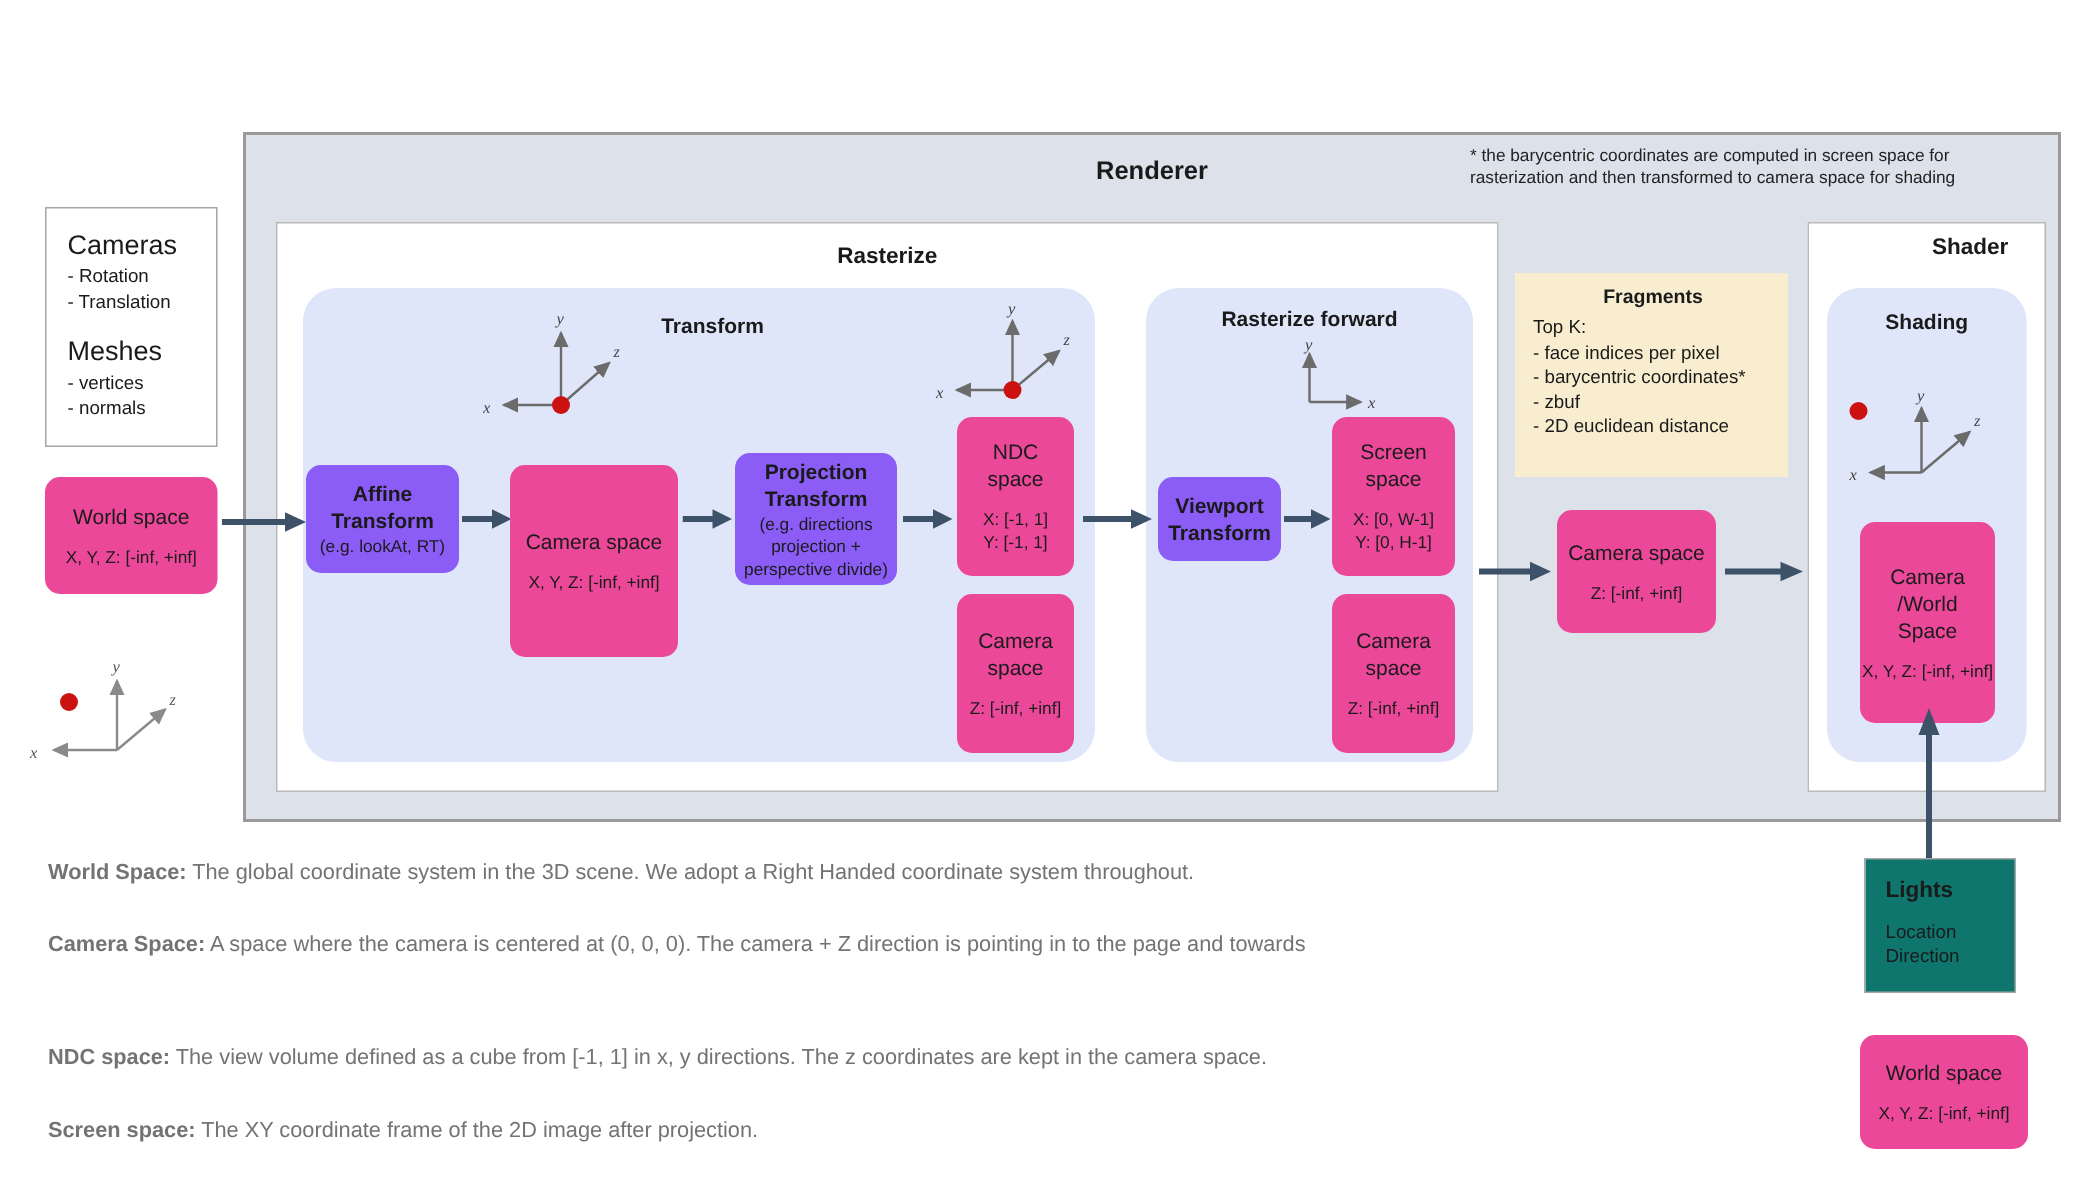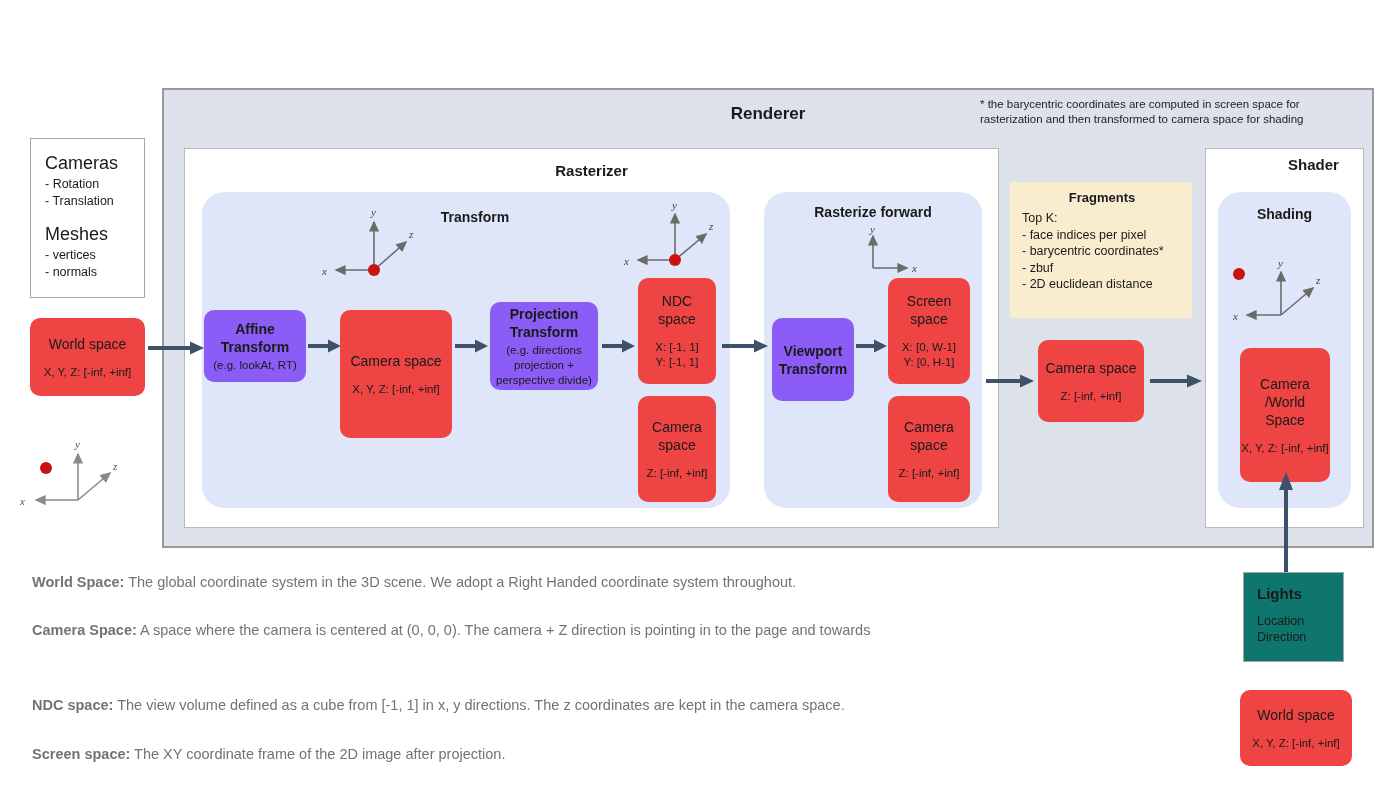--- a/index.html
+++ b/index.html
@@ -56,21 +56,21 @@
   #shading-group          { left: 1218px; top: 192px; width: 133px; height: 316px; }
   .group-title {
     font-weight: bold; font-size: 14px; text-align: center;
   }
   #transform-title     { left: 370px; top: 209px; width: 210px; }
   #rasterize-fwd-title { left: 764px; top: 204px; width: 218px; }
   #shading-title       { left: 1218px; top: 206px; width: 133px; }
 
   
   .peach-box {
-    background: #ef4444;
+    background: #ec4899;
     border-radius: 10px;
     display: flex; flex-direction: column;
     align-items: center; justify-content: center;
     text-align: center;
   }
   .white-box {
     background: #8b5cf6;
     border-radius: 10px;
     display: flex; flex-direction: column;
     align-items: center; justify-content: center;
@@ -81,21 +81,21 @@
   .box-sub { font-size: 11.5px; line-height: 15px; margin-top: 2px; }
   .box-range { font-size: 11.5px; line-height: 15px; margin-top: 12px; }
 
   
   #world-space-box   { left: 30px;  top: 318px; width: 115px; height: 78px; }
   #affine-box        { left: 204px; top: 310px; width: 102px; height: 72px; }
   #camera-space-1    { left: 340px; top: 310px; width: 112px; height: 128px; }
   #projection-box    { left: 490px; top: 302px; width: 108px; height: 88px; }
   #ndc-box           { left: 638px; top: 278px; width: 78px; height: 106px; }
   #camera-space-2    { left: 638px; top: 396px; width: 78px; height: 106px; }
-  #viewport-box      { left: 772px; top: 318px; width: 82px; height: 83px; }
+  #viewport-box      { left: 772px; top: 318px; width: 82px; height: 56px; }
   #screen-space-box  { left: 888px; top: 278px; width: 82px; height: 106px; }
   #camera-space-3    { left: 888px; top: 396px; width: 82px; height: 106px; }
   #camera-space-4    { left: 1038px; top: 340px; width: 106px; height: 82px; }
   #camera-world-box  { left: 1240px; top: 348px; width: 90px; height: 134px; }
 
   
   #legend-box {
     left: 30px; top: 138px; width: 115px; height: 160px;
     background: #ffffff; border: 1px solid #a6a6a6;
     padding: 14px 0 0 14px;
@@ -146,21 +146,21 @@
   }
 </style>
 </head>
 <body>
 
 <div class="abs" id="renderer-frame"></div>
 <div class="abs" id="renderer-title">Renderer</div>
 <div class="abs" id="footnote">* the barycentric coordinates are computed in screen space for rasterization and then transformed to camera space for shading</div>
 
 <div class="abs white-panel" id="rasterizer-panel"></div>
-<div class="abs panel-title" id="rasterizer-title">Rasterizer</div>
+<div class="abs panel-title" id="rasterizer-title">Rasterize</div>
 
 <div class="abs white-panel" id="shader-panel"></div>
 <div class="abs panel-title" id="shader-title">Shader</div>
 
 <div class="abs blue-group" id="transform-group"></div>
 <div class="abs group-title" id="transform-title">Transform</div>
 
 <div class="abs blue-group" id="rasterize-fwd-group"></div>
 <div class="abs group-title" id="rasterize-fwd-title">Rasterize forward</div>
 

